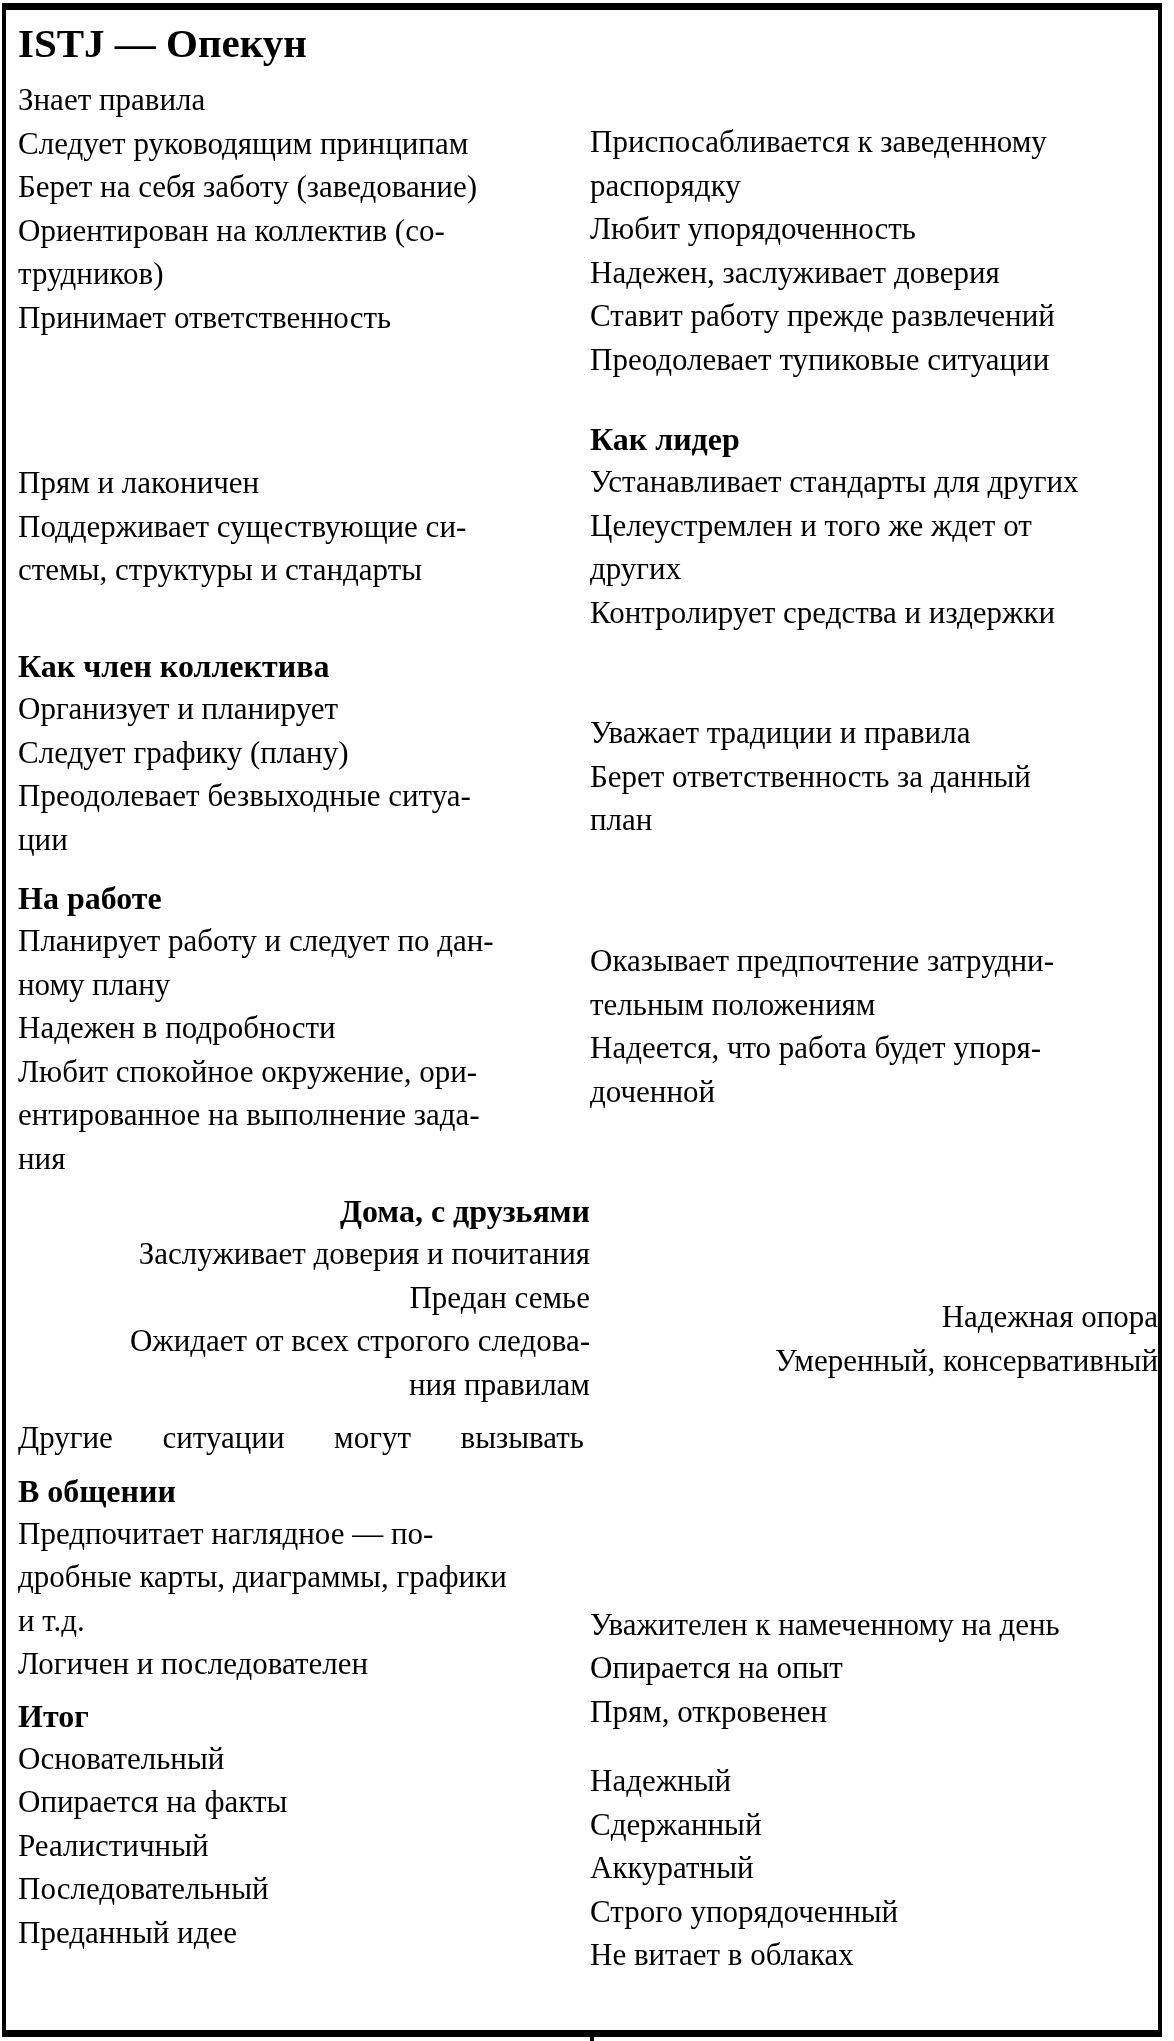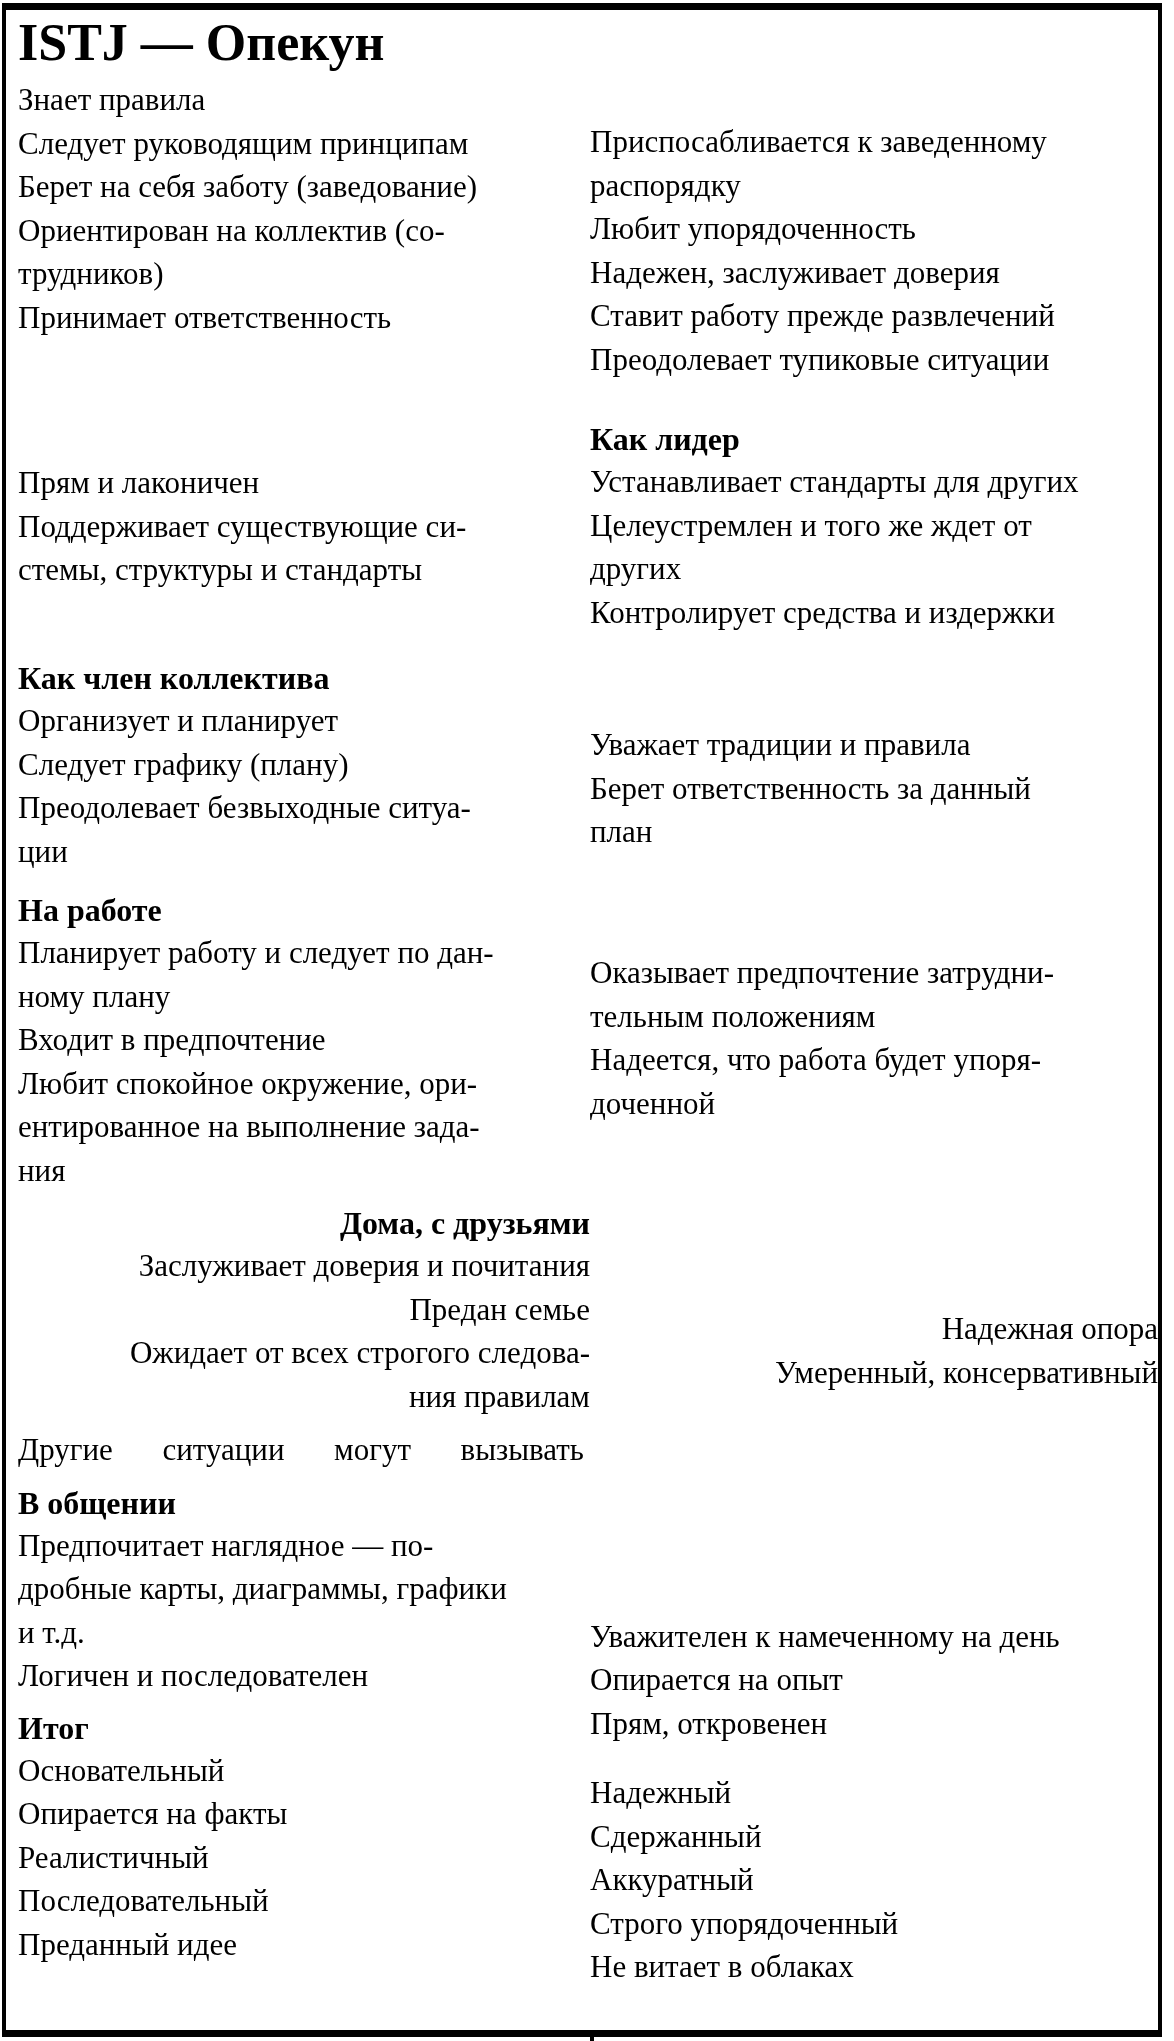--- a/index.html
+++ b/index.html
@@ -21,21 +21,21 @@
     box-sizing: border-box;
     border-top: 7px solid #000;
     border-bottom: 7px solid #000;
     border-left: 4px solid #000;
     border-right: 4px solid #000;
     padding: 2px 0 0 12px;
     background: #fff;
   }
   .title {
     margin: 0;
-    font-size: 52px;
+    font-size: 41px;
     line-height: 62px;
     font-weight: bold;
     white-space: nowrap;
     letter-spacing: 0px;
   }
   .row {
     display: grid;
     grid-template-columns: 572px 1fr;
   }
   .col { min-width: 0; }
@@ -53,21 +53,21 @@
   }
   .justify {
     white-space: normal;
     text-align: justify;
     text-align-last: justify;
     padding-right: 6px;
   }
   
   .m-s0  { margin-top: 4px; }
   .m-s1  { margin-top: 37px; }
-  .m-s2  { margin-top: 23px; }
+  .m-s2  { margin-top: 11px; }
   .m-s3  { margin-top: 16px; }
   .m-s4  { margin-top: 10px; text-align: right; }
   .m-note{ margin-top: 10px; }
   .m-last{ margin-top: 10px; }
   .m-itog{ margin-top: 9px; }
   .m-g2  { margin-top: 26px; }
   
   .roff-a { padding-top: 42px; }
   .roff-b { padding-top: 43px; }
   .roff-c { padding-top: 66px; }
@@ -137,21 +137,21 @@
       <div class="line">Берет ответственность за данный</div>
       <div class="line">план</div>
     </div>
   </div>
 
   <div class="row m-s3">
     <div class="col">
       <h2 class="heading">На работе</h2>
       <div class="line">Планирует работу и следует по дан-</div>
       <div class="line">ному плану</div>
-      <div class="line">Входит в предпочтение</div>
+      <div class="line">Надежен в подробности</div>
       <div class="line">Любит спокойное окружение, ори-</div>
       <div class="line">ентированное на выполнение зада-</div>
       <div class="line">ния</div>
     </div>
     <div class="col roff-d">
       <div class="line">Оказывает предпочтение затрудни-</div>
       <div class="line">тельным положениям</div>
       <div class="line">Надеется, что работа будет упоря-</div>
       <div class="line">доченной</div>
     </div>

